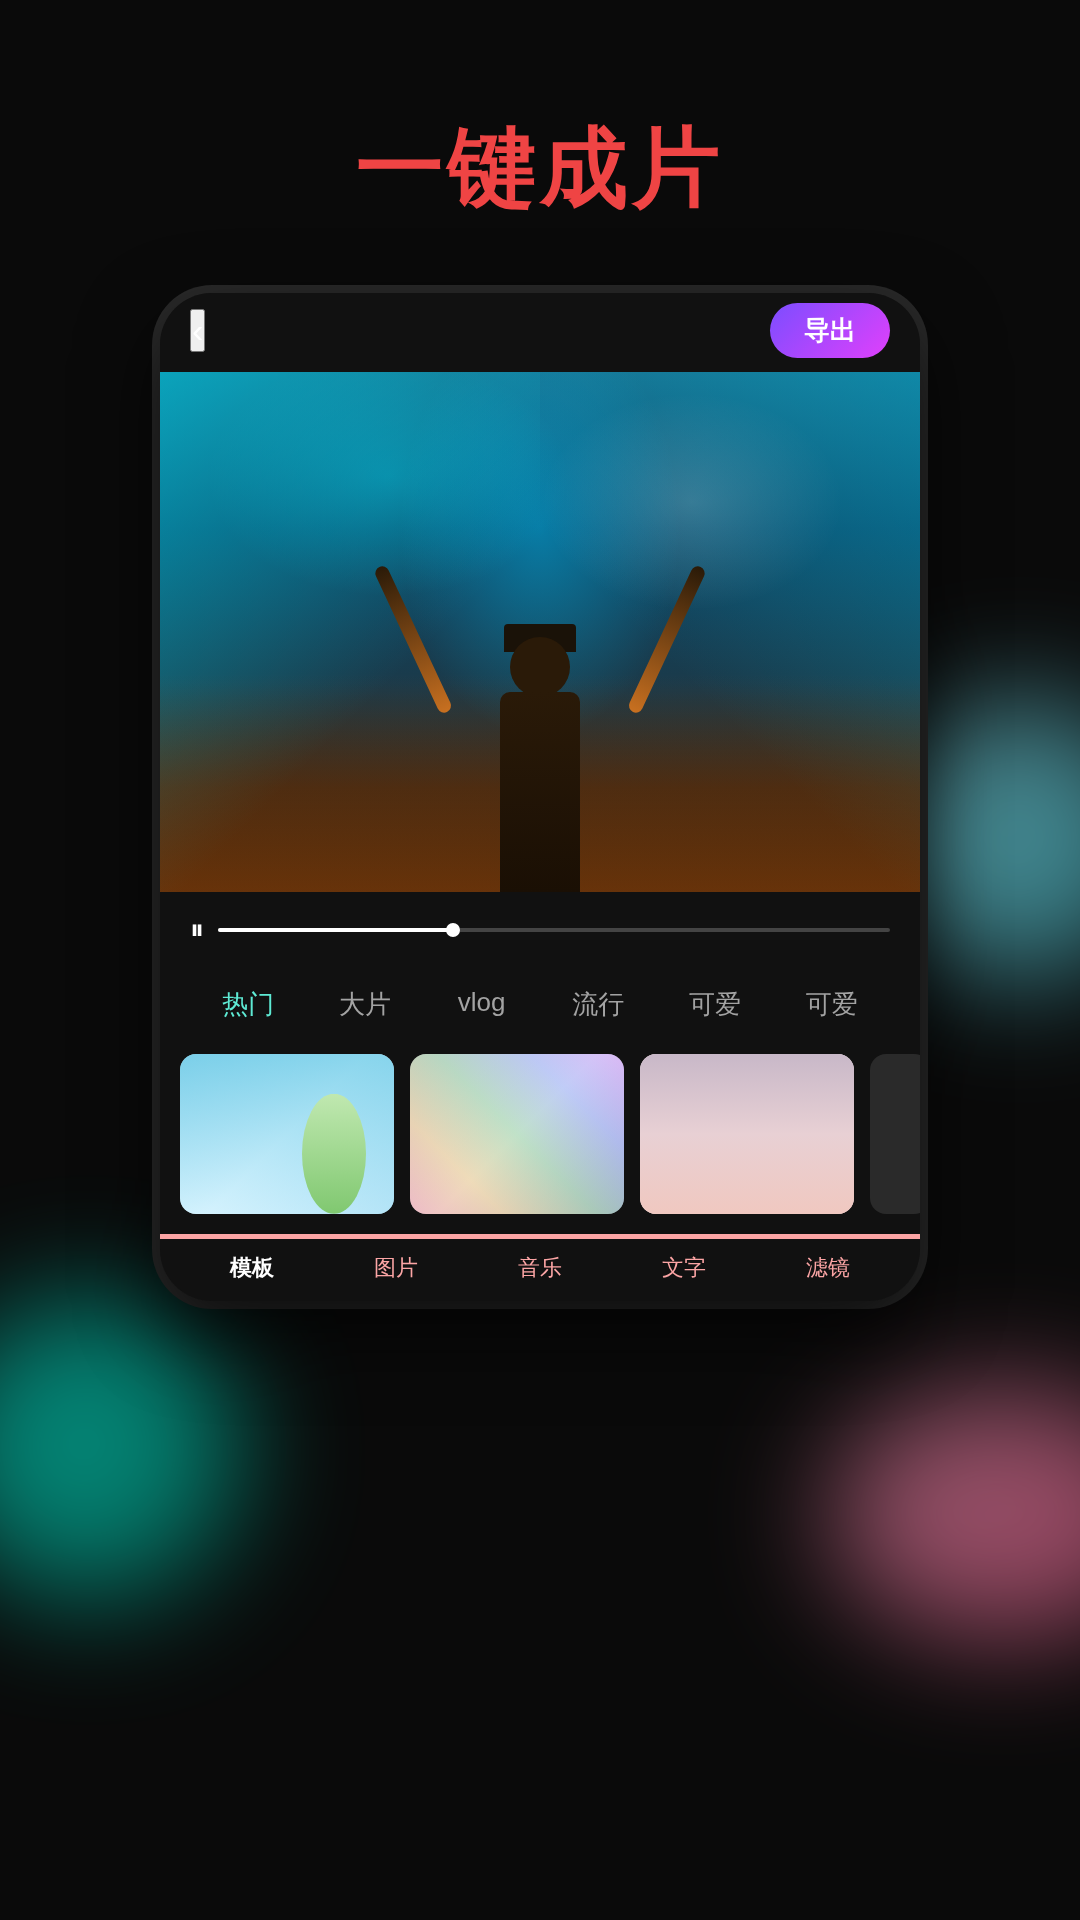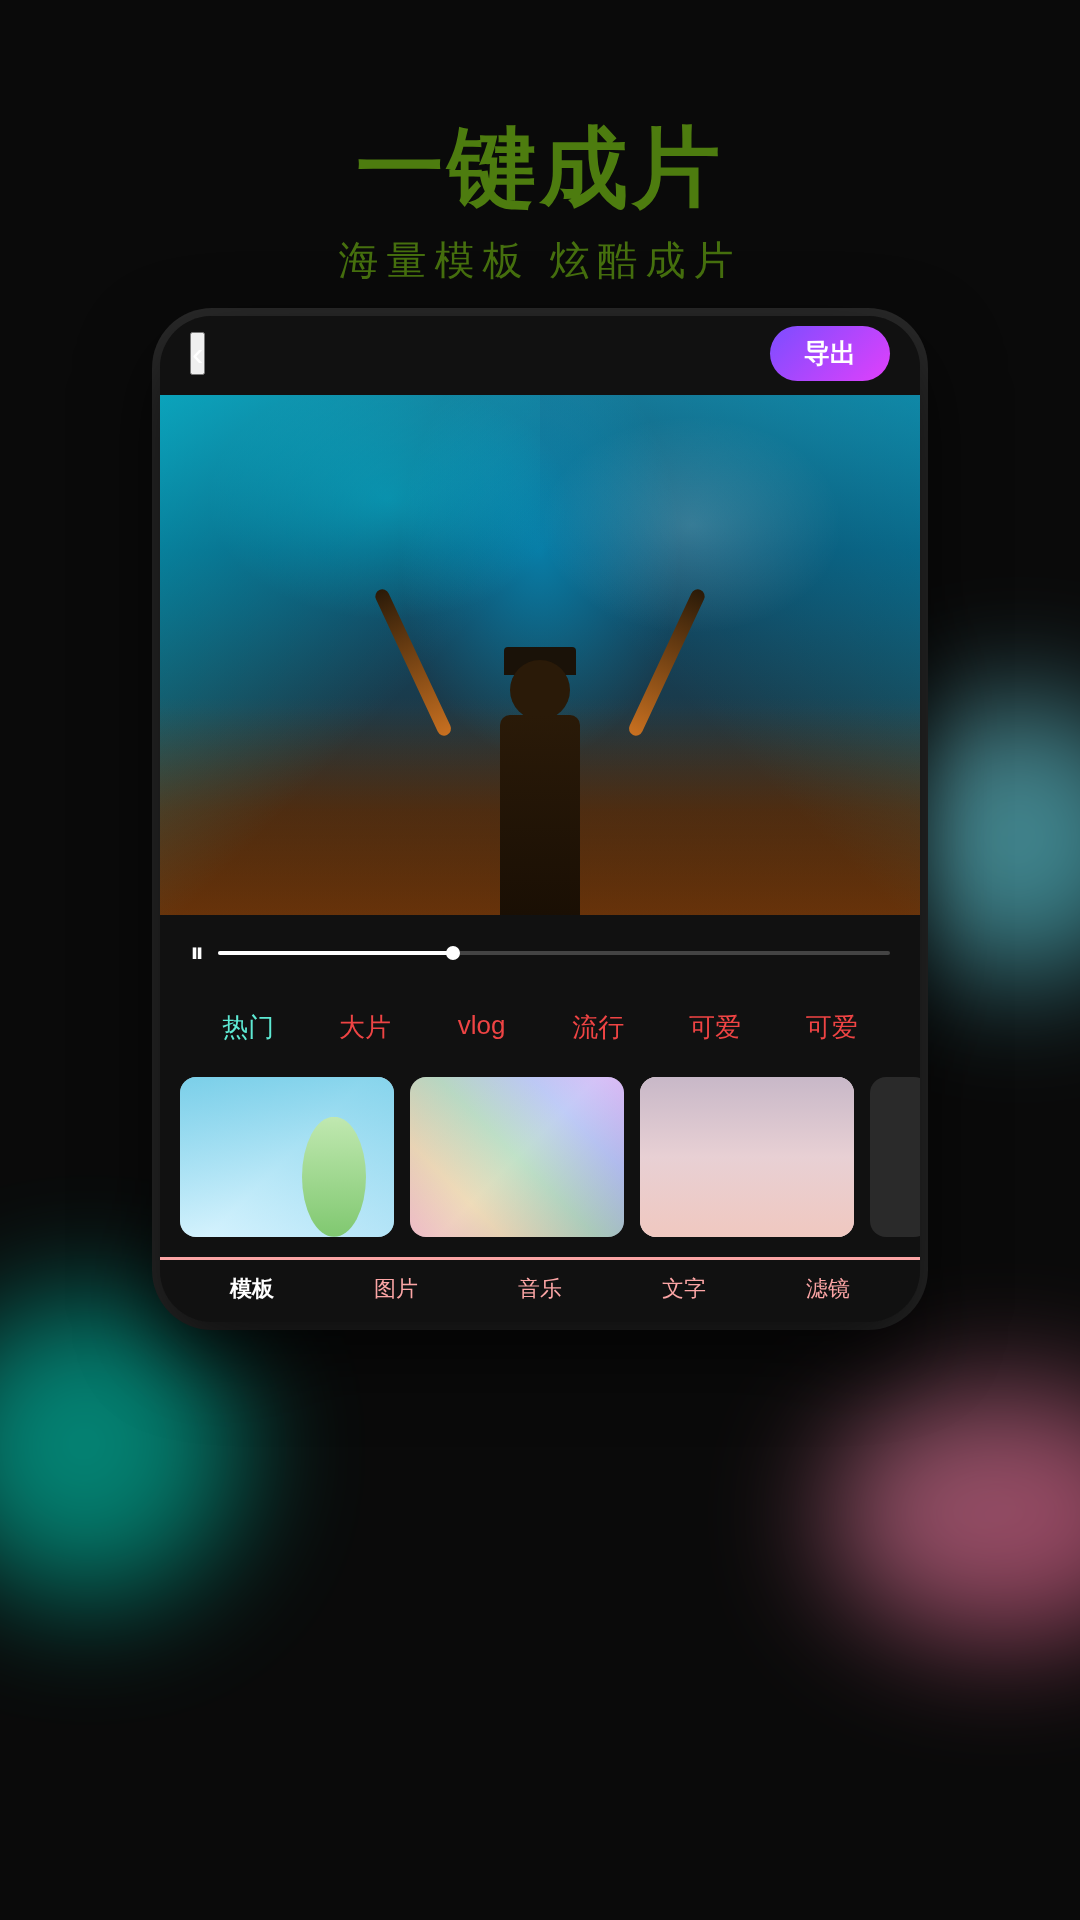--- a/index.html
+++ b/index.html
@@ -45,22 +45,22 @@
       width: 100%;
       height: 100%;
       position: relative;
       z-index: 2;
     }
 
     
     .top-text {
       margin-top: 120px;
       text-align: center;
-      color: #4d7c0f;
-      margin-bottom: 28px;
+      color: #ef4444;
+      margin-bottom: 60px;
     }
     .top-title {
       font-size: 88px;
       font-weight: 800;
       letter-spacing: 4px;
       line-height: 1.1;
       margin-bottom: 16px;
     }
     .top-subtitle {
       font-size: 40px;
@@ -267,21 +267,21 @@
     .category-tabs {
       background: #111;
       padding: 10px 30px 14px;
       display: flex;
       gap: 0;
     }
     .tab-item {
       flex: 1;
       text-align: center;
       font-size: 26px;
-      color: #ef4444;
+      color: #a3a3a3;
       padding: 8px 0;
       cursor: pointer;
     }
     .tab-item.active {
       color: #5eead4;
       font-weight: 400;
       position: relative;
     }
 
     
@@ -347,21 +347,21 @@
       background: #2a2a2a;
       border-radius: 16px;
     }
 
     
     .bottom-nav {
       background: #111;
       padding: 14px 20px 18px;
       display: flex;
       justify-content: space-around;
-      border-top: 3px solid #fca5a5;
+      border-top: 5px solid #fca5a5;
     }
     .nav-item {
       display: flex;
       flex-direction: column;
       align-items: center;
       gap: 4px;
       cursor: pointer;
     }
     .nav-label {
       font-size: 22px;
@@ -389,21 +389,20 @@
 <body>
 
 <div class="bg-blob bg-blob-tl"></div>
 <div class="bg-blob bg-blob-tr"></div>
 <div class="bg-blob bg-blob-br"></div>
 
 <div class="page-center">
 
   <div class="top-text">
     <div class="top-title">一键成片</div>
-    <div class="top-subtitle">海量模板  炫酷成片</div>
   </div>
 
   <div class="phone-mockup">
 
 
     <div class="toolbar">
       <button class="back-btn">‹</button>
       <button class="export-btn">导出</button>
     </div>
 

